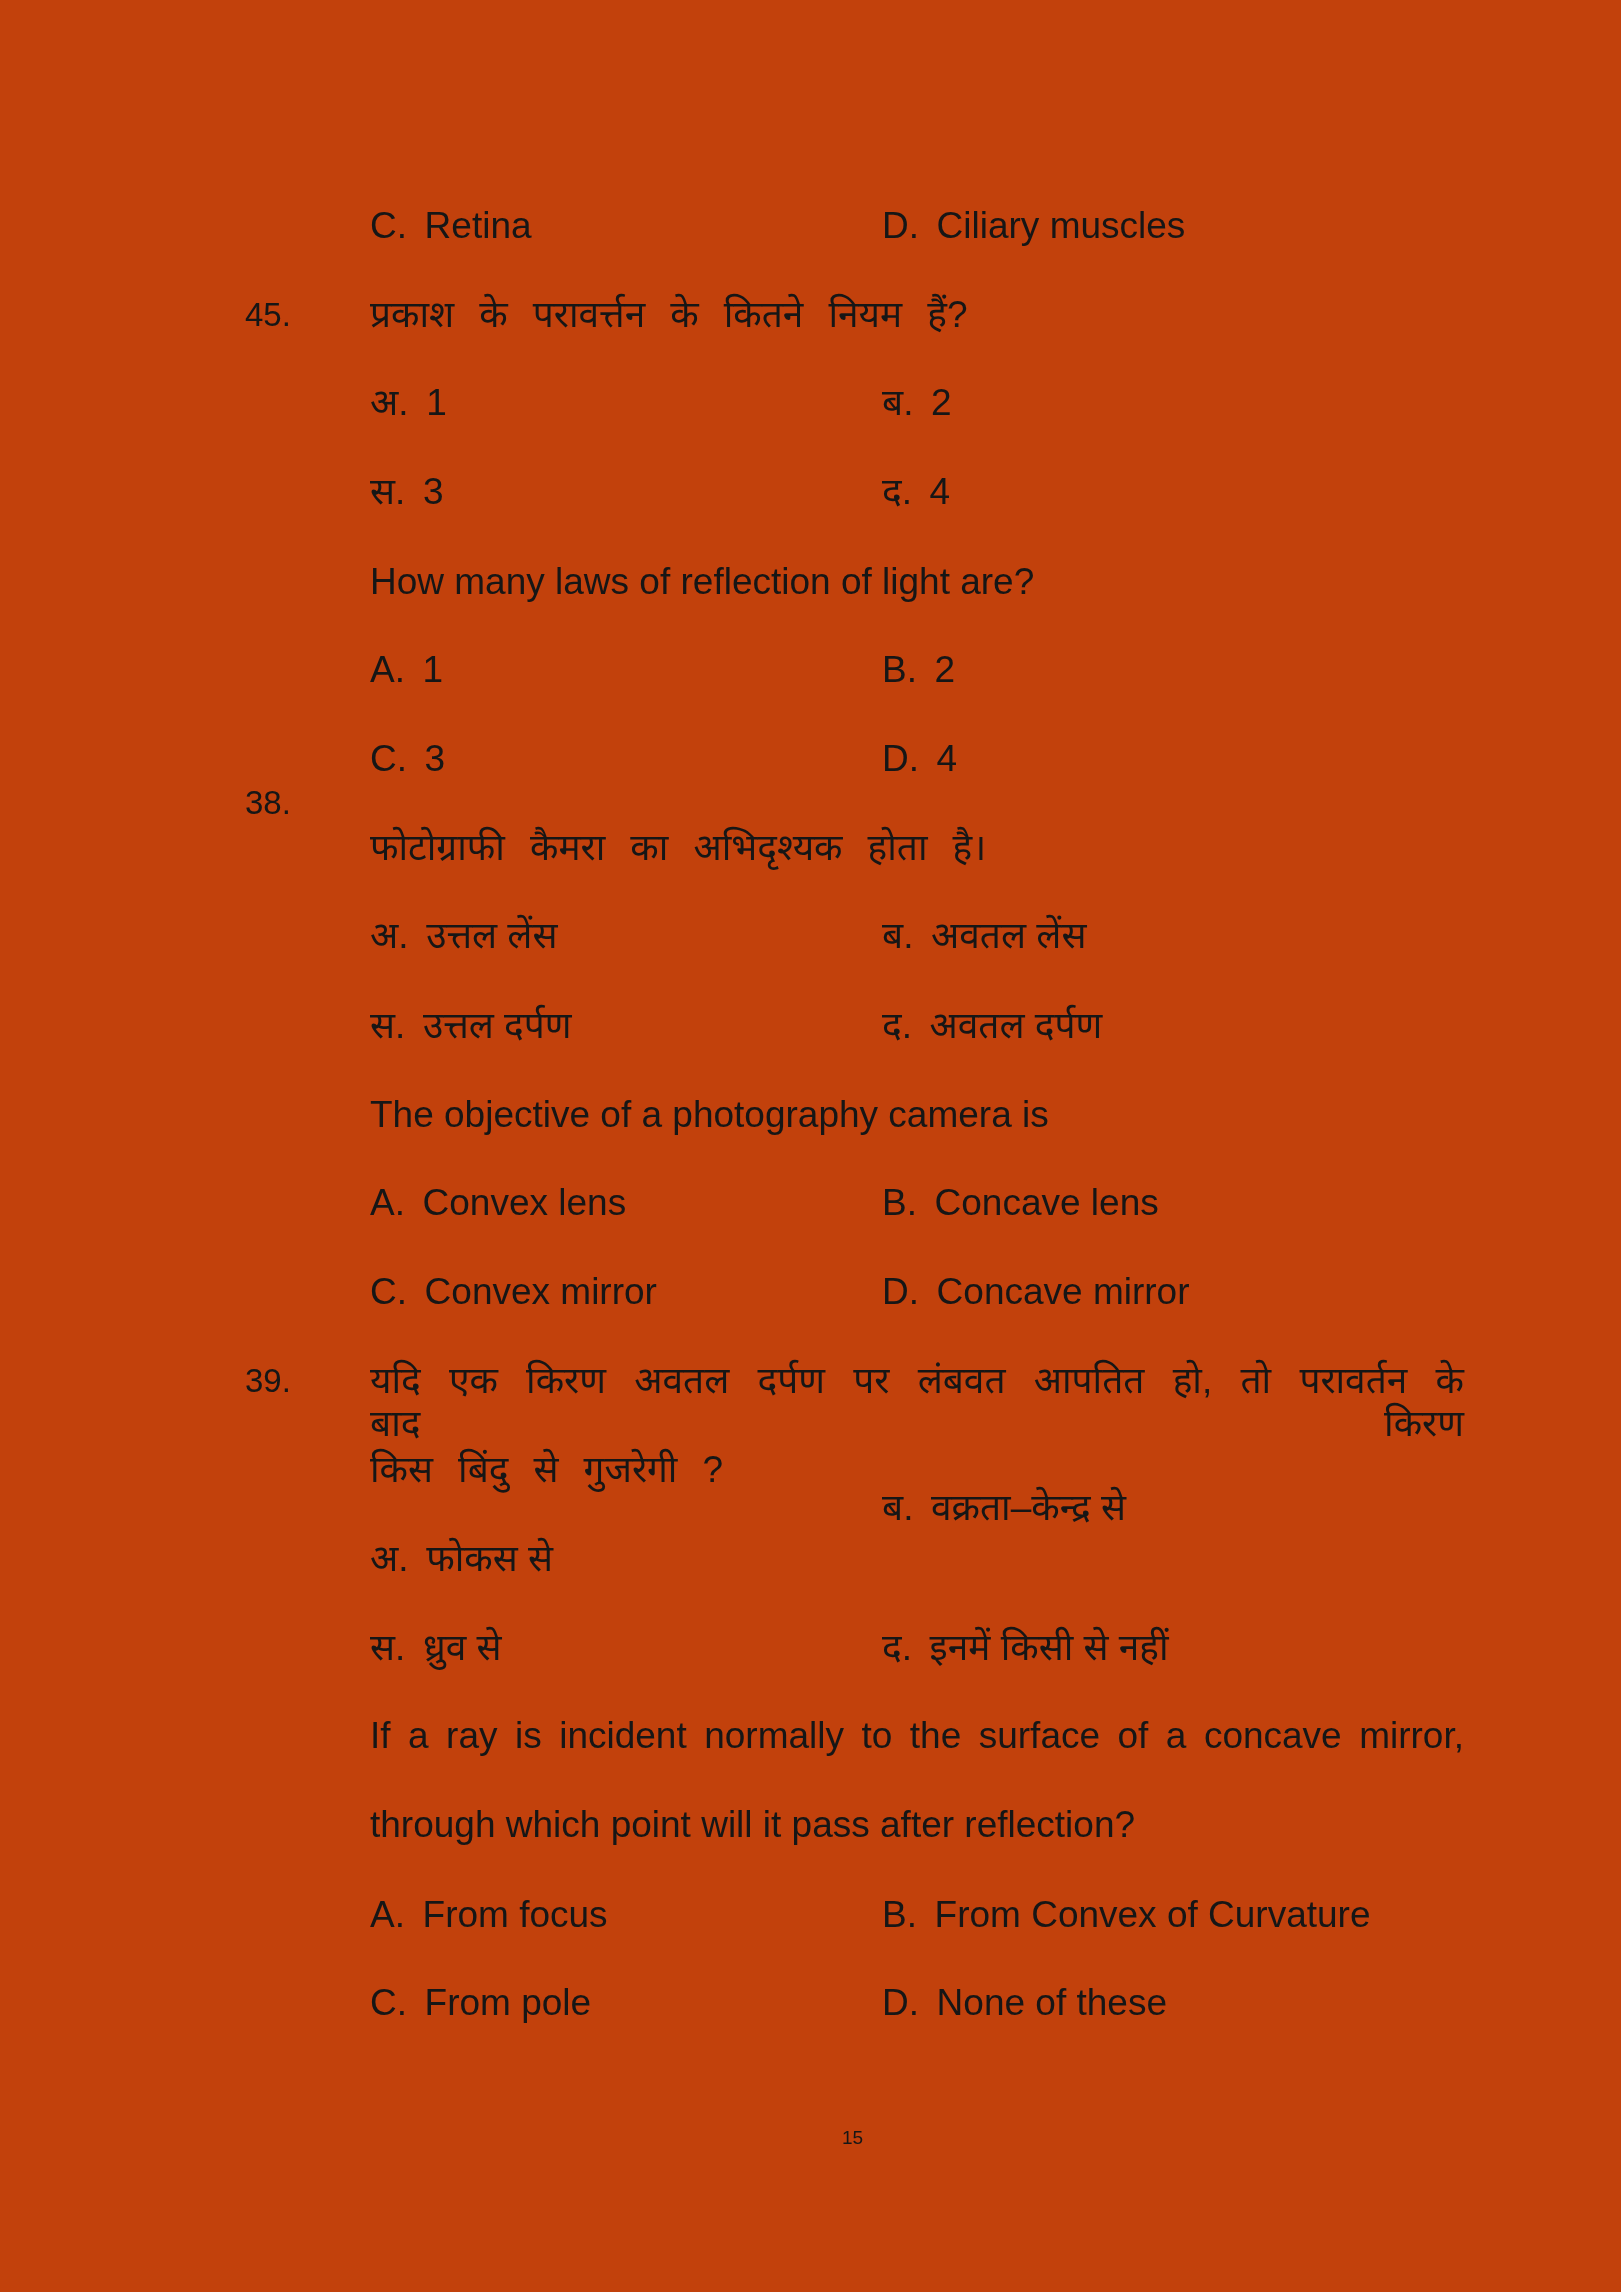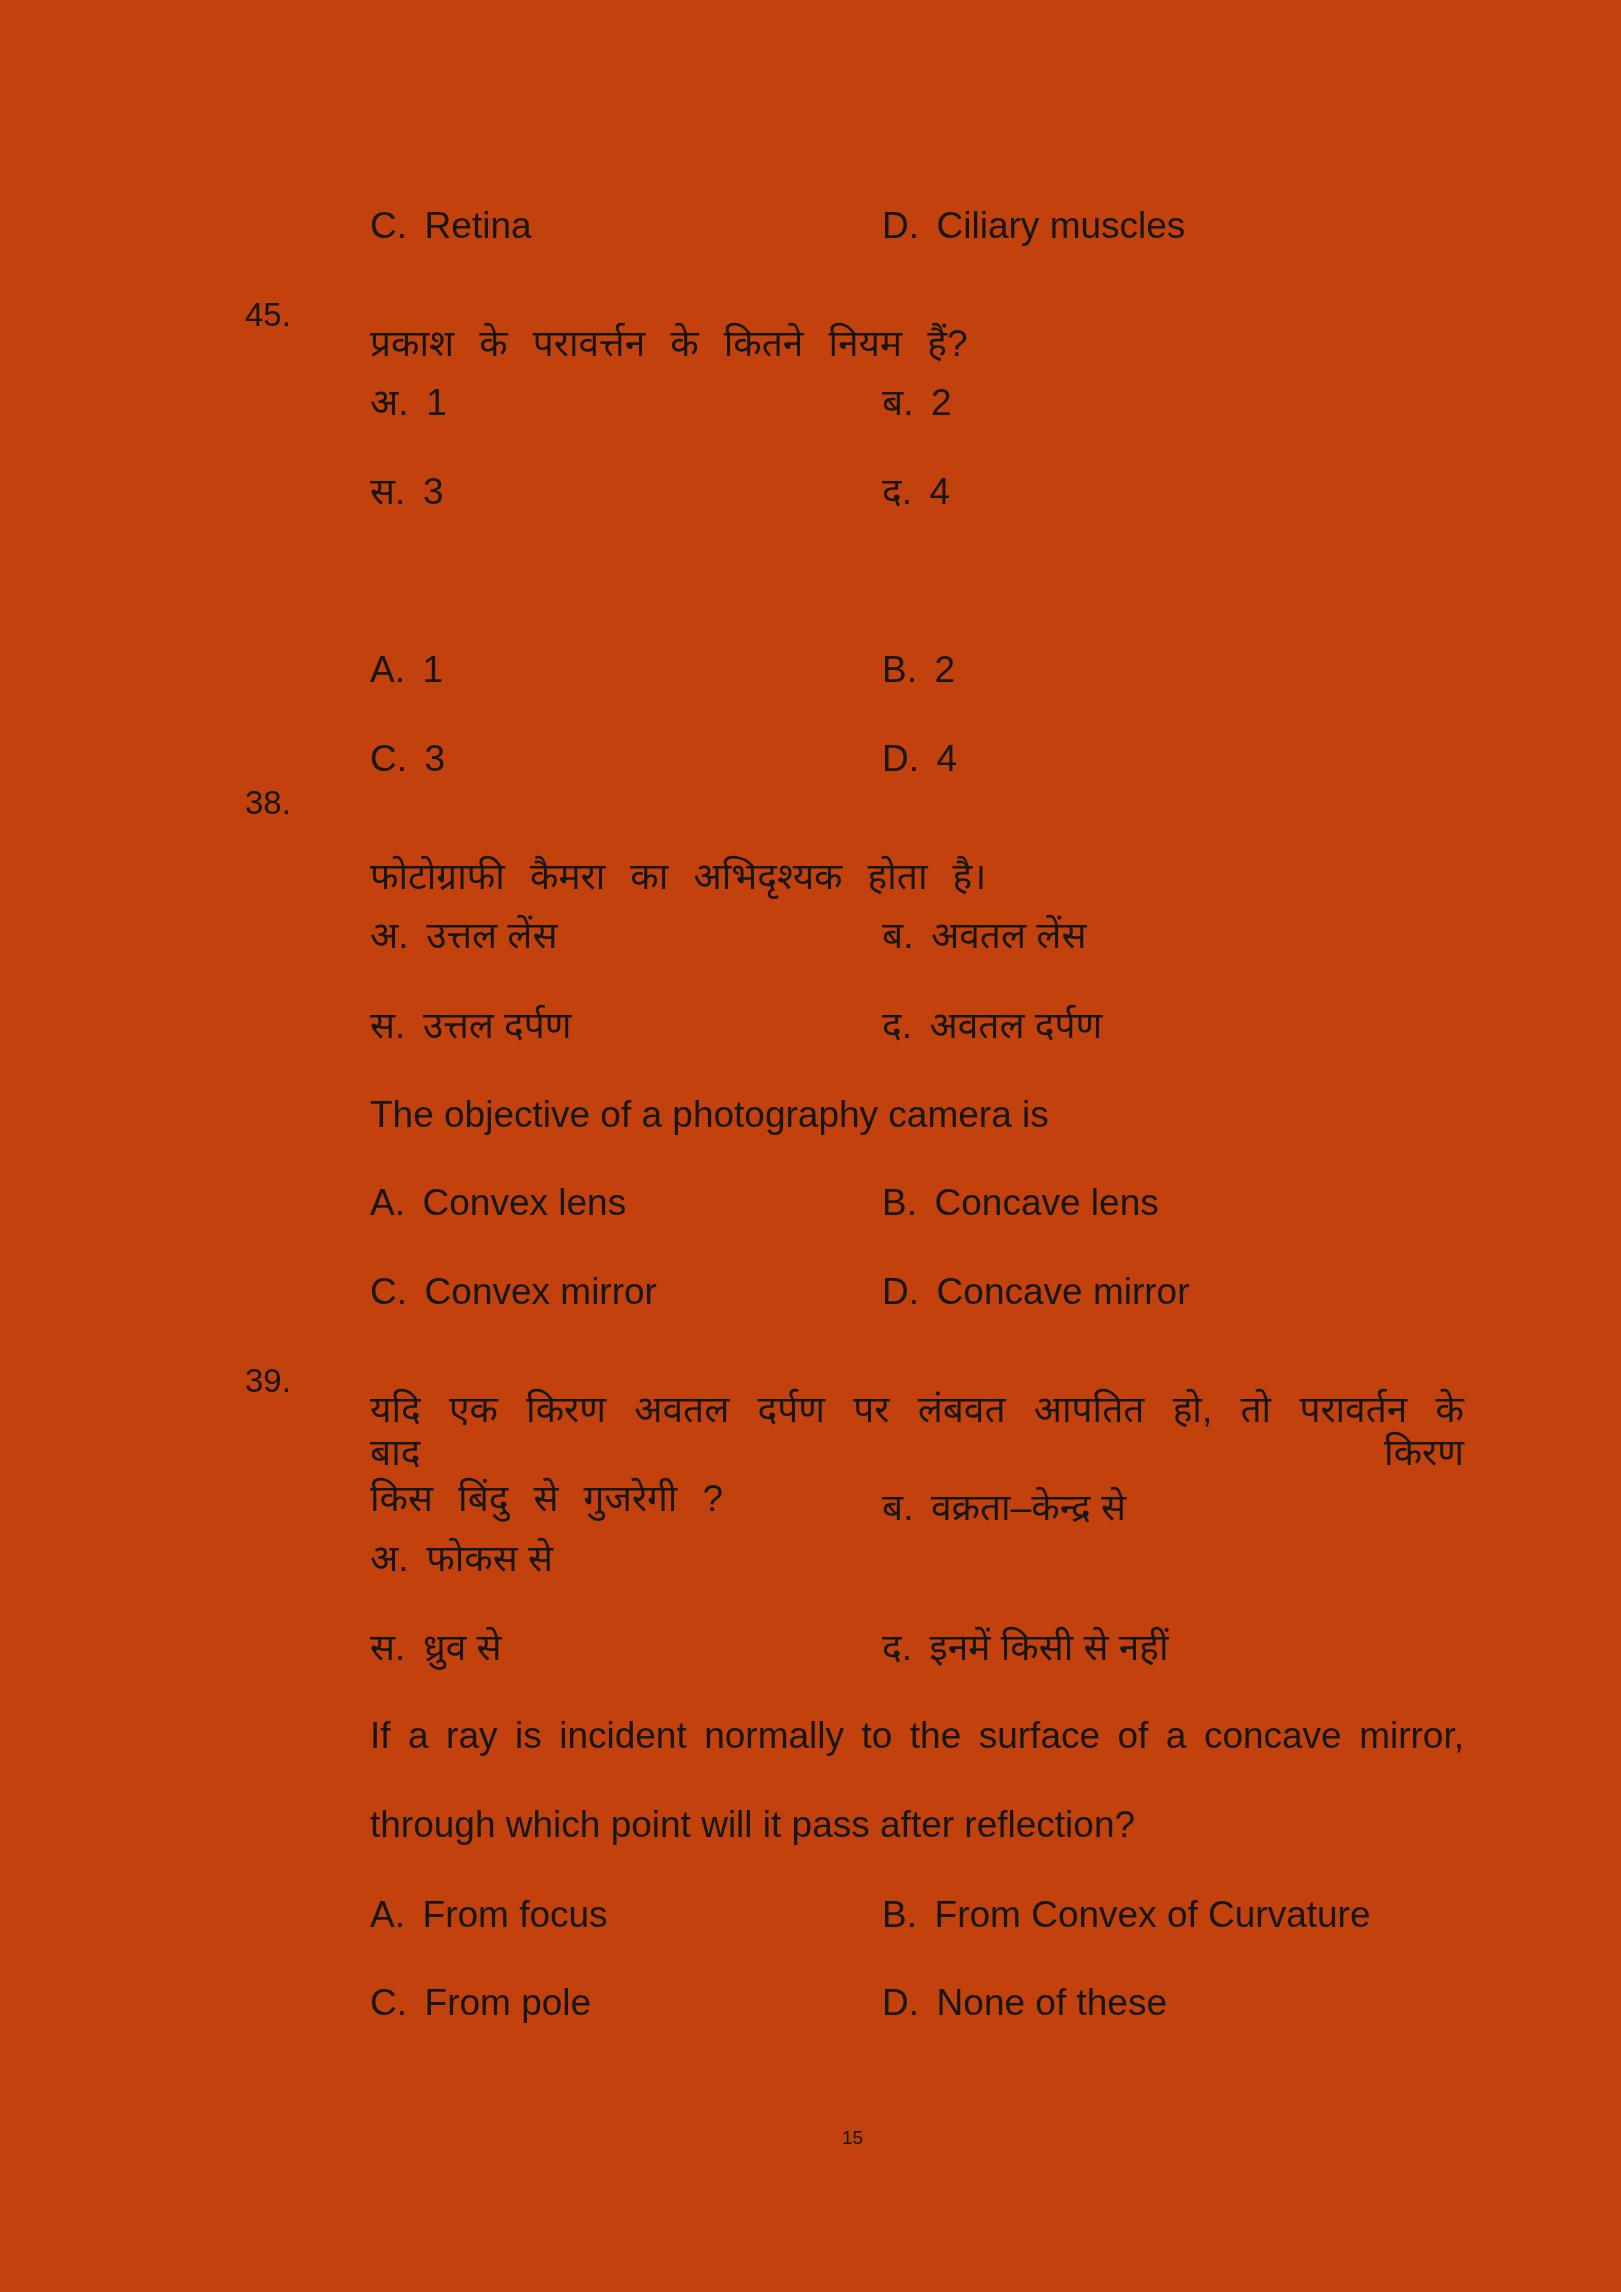--- a/index.html
+++ b/index.html
@@ -20,21 +20,21 @@
   .cell {
     position: absolute;
     white-space: nowrap;
     font-size: 37px;
     line-height: 1.15;
   }
   .c1 { left: 370px; }   
   .c2 { left: 882px; }   
   .cn { left: 245px; font-size: 33px; }  
   .marker { display: inline-block; margin-right: 17.6px; }
-  .hindi { word-spacing: 0.40em; margin-top: 29px; }
+  .hindi { word-spacing: 0.40em; }
   .justify {
     white-space: normal;
     width: 1094px;
     text-align: justify;
     text-align-last: justify;
   }
   .pageno {
     position: absolute;
     left: 245px;
     width: 1215px;
@@ -51,20 +51,21 @@
   <div class="cell c2" style="top:205px"><span class="marker">D.</span><span>Ciliary muscles</span></div>
 
   <div class="cell cn" style="top:296px">45.</div>
   <div class="cell c1 hindi" style="top:294px">प्रकाश के परावर्त्तन के कितने नियम हैं?</div>
 
   <div class="cell c1" style="top:382px"><span class="marker">अ.</span><span>1</span></div>
   <div class="cell c2" style="top:382px"><span class="marker">ब.</span><span>2</span></div>
   <div class="cell c1" style="top:471px"><span class="marker">स.</span><span>3</span></div>
   <div class="cell c2" style="top:471px"><span class="marker">द.</span><span>4</span></div>
 
+  <div class="cell c1" style="top:561px">How many laws of reflection of light are?</div>
 
   <div class="cell c1" style="top:649px"><span class="marker">A.</span><span>1</span></div>
   <div class="cell c2" style="top:649px"><span class="marker">B.</span><span>2</span></div>
   <div class="cell c1" style="top:738px"><span class="marker">C.</span><span>3</span></div>
   <div class="cell c2" style="top:738px"><span class="marker">D.</span><span>4</span></div>
 
   <div class="cell cn" style="top:784px">38.</div>
   <div class="cell c1 hindi" style="top:827px">फोटोग्राफी कैमरा का अभिदृश्यक होता है।</div>
 
   <div class="cell c1" style="top:915px"><span class="marker">अ.</span><span>उत्तल लेंस</span></div>

